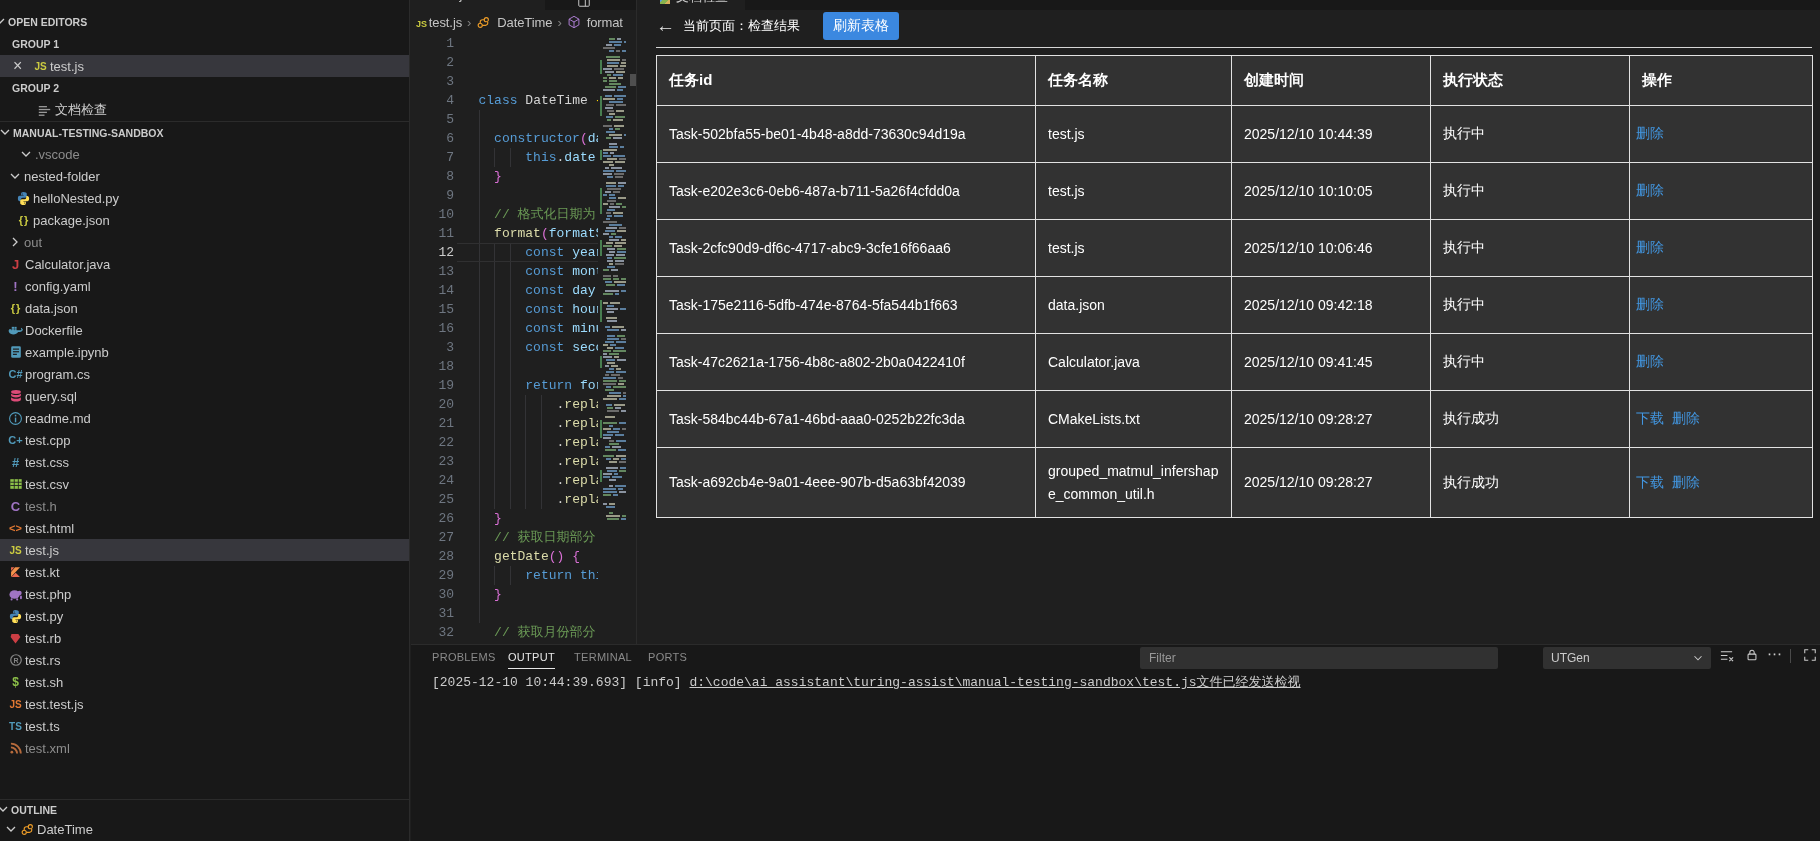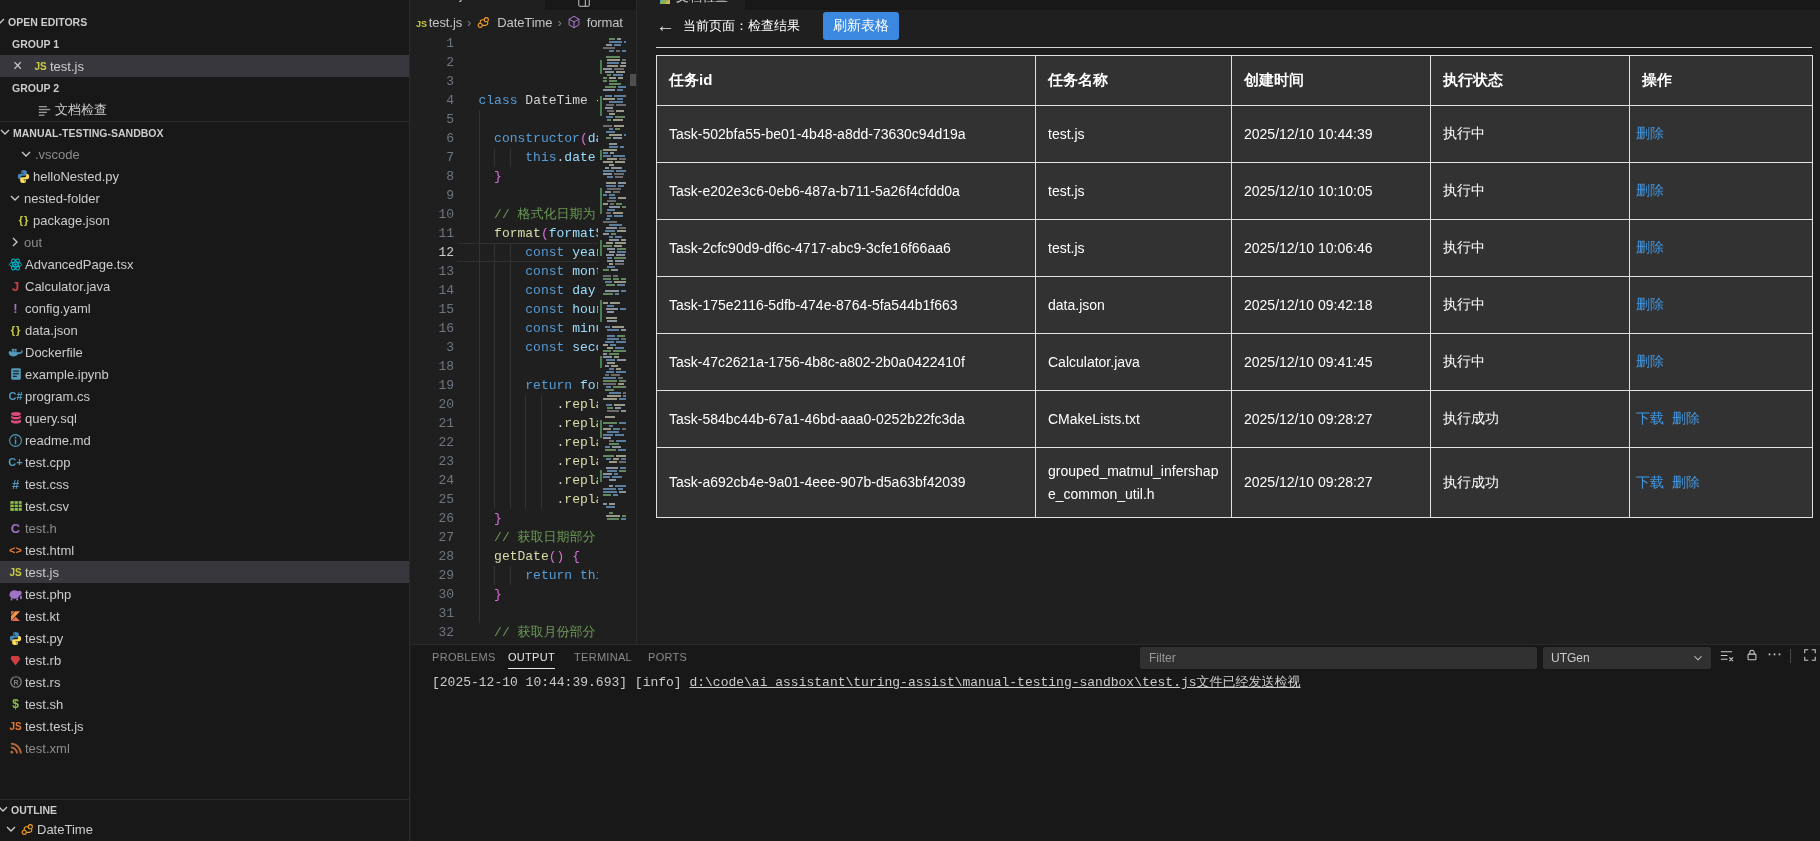--- a/index.html
+++ b/index.html
@@ -54,21 +54,21 @@
 .lk { color:#4296e0; margin-right:4px; }
 
 
 #panel { position:absolute; left:411px; top:644px; width:1409px; height:197px; background:#181818;
   border-top:1px solid #2b2b2b; color:#cccccc; }
 #ptabs span { position:absolute; top:6px; font-size:11px; letter-spacing:0.3px; color:#8a8a8a; }
 #ptabs .active { color:#e7e7e7; border-bottom:1px solid #e7e7e7; padding-bottom:5px; }
 #plog { position:absolute; left:21px; top:28px; font-family:"Liberation Mono",monospace; font-size:13px;
   color:#cccccc; white-space:pre; }
 #plog u { text-decoration:underline; }
-#pfilter { position:absolute; left:729px; top:2px; width:397px; height:22px; background:#313131; border-radius:2px;
+#pfilter { position:absolute; left:729px; top:2px; width:358px; height:22px; background:#313131; border-radius:2px;
   font-size:12px; color:#989898; display:flex; align-items:center; padding-left:9px; }
 #psel { position:absolute; left:1132px; top:2px; width:168px; height:22px; background:#313131; border-radius:2px;
   font-size:12px; color:#cccccc; display:flex; align-items:center; padding-left:8px; }
 #psel svg { position:absolute; right:6px; }
 .picon { position:absolute; top:3px; color:#cccccc; }
 </style></head>
 <body>
 
 <div id="sidebar">
   <div style="height:11px"></div>
@@ -104,59 +104,46 @@
           <path d="M4 6l4 4 4-4"></path>
         </svg></span>
       <span style="margin-left:0px">MANUAL-TESTING-SANDBOX</span>
     </div>
   <div class="row" style="padding-left:18px">
       <svg class="chev" viewBox="0 0 16 16" width="16" height="16" fill="none" stroke="#cccccc" stroke-width="1.3">
         <path d="M4 6l4 4 4-4"></path>
       </svg>
       <span class="lbl" style="color:#8c8c8c">.vscode</span>
     </div>
-<div class="row" style="padding-left:16px">
-      <span class="fi">
-        <svg viewBox="0 0 16 16" width="15" height="15">
-          <path d="M8 1c-2 0-2.6.9-2.6 1.9V4.6h2.7v.5H3.9C2.8 5.1 2 5.9 2 7.9c0 2 .8 2.9 1.9 2.9h1.2V9.2c0-1.2 1-2.1 2.1-2.1h2.6c.9 0 1.7-.8 1.7-1.7V2.9C11.5 1.9 10 1 8 1zM6.7 2.6a.6.6 0 110 1.2.6.6 0 010-1.2z" fill="#4584b6"></path>
-          <path d="M8 15c2 0 2.6-.9 2.6-1.9v-1.7H7.9v-.5h4.2c1.1 0 1.9-.8 1.9-2.8s-.8-2.9-1.9-2.9h-1.2v1.6c0 1.2-1 2.1-2.1 2.1H6.2c-.9 0-1.7.8-1.7 1.7v2.5C4.5 14.1 6 15 8 15zm1.3-1.6a.6.6 0 110-1.2.6.6 0 010 1.2z" fill="#ffde57"></path>
-        </svg>
-      </span>
-      <span class="lbl">helloNested.py</span>
-    </div>
 <div class="row" style="padding-left:7px">
       <svg class="chev" viewBox="0 0 16 16" width="16" height="16" fill="none" stroke="#cccccc" stroke-width="1.3">
         <path d="M4 6l4 4 4-4"></path>
       </svg>
       <span class="lbl">nested-folder</span>
     </div>
 <div class="row" style="padding-left:16px">
       <span class="fi">
+        <svg viewBox="0 0 16 16" width="15" height="15">
+          <path d="M8 1c-2 0-2.6.9-2.6 1.9V4.6h2.7v.5H3.9C2.8 5.1 2 5.9 2 7.9c0 2 .8 2.9 1.9 2.9h1.2V9.2c0-1.2 1-2.1 2.1-2.1h2.6c.9 0 1.7-.8 1.7-1.7V2.9C11.5 1.9 10 1 8 1zM6.7 2.6a.6.6 0 110 1.2.6.6 0 010-1.2z" fill="#4584b6"></path>
+          <path d="M8 15c2 0 2.6-.9 2.6-1.9v-1.7H7.9v-.5h4.2c1.1 0 1.9-.8 1.9-2.8s-.8-2.9-1.9-2.9h-1.2v1.6c0 1.2-1 2.1-2.1 2.1H6.2c-.9 0-1.7.8-1.7 1.7v2.5C4.5 14.1 6 15 8 15zm1.3-1.6a.6.6 0 110-1.2.6.6 0 010 1.2z" fill="#ffde57"></path>
+        </svg>
+      </span>
+      <span class="lbl">helloNested.py</span>
+    </div>
+<div class="row" style="padding-left:16px">
+      <span class="fi">
         <b style="color:#cbcb41;font-size:11px;letter-spacing:0">{ }</b>
       </span>
       <span class="lbl">package.json</span>
     </div>
 <div class="row" style="padding-left:7px">
       <svg class="chev" viewBox="0 0 16 16" width="16" height="16" fill="none" stroke="#cccccc" stroke-width="1.3">
         <path d="M6 4l4 4-4 4"></path>
       </svg>
       <span class="lbl" style="color:#8c8c8c">out</span>
-    </div>
-<div class="row" style="padding-left:8px">
-      <span class="fi">
-        <svg viewBox="0 0 16 16" width="15" height="15">
-          <g fill="none" stroke="#00bcd4" stroke-width="1">
-            <ellipse cx="8" cy="8" rx="6.5" ry="2.6"></ellipse>
-            <ellipse cx="8" cy="8" rx="6.5" ry="2.6" transform="rotate(60 8 8)"></ellipse>
-            <ellipse cx="8" cy="8" rx="6.5" ry="2.6" transform="rotate(120 8 8)"></ellipse>
-          </g>
-          <circle cx="8" cy="8" r="1.3" fill="#00bcd4"></circle>
-        </svg>
-      </span>
-      <span class="lbl">AdvancedPage.tsx</span>
     </div>
 <div class="row" style="padding-left:8px">
       <span class="fi">
         <b style="color:#cc3e44;font-size:13px">J</b>
       </span>
       <span class="lbl">Calculator.java</span>
     </div>
 <div class="row" style="padding-left:8px">
       <span class="fi">
         <b style="color:#a074c4;font-size:13px">!</b>
@@ -255,42 +242,42 @@
       <span class="lbl">test.html</span>
     </div>
 <div class="row sel" style="padding-left:8px">
       <span class="fi">
         <b style="color:#cbcb41;font-size:10px">JS</b>
       </span>
       <span class="lbl">test.js</span>
     </div>
 <div class="row" style="padding-left:8px">
       <span class="fi">
+        <svg viewBox="0 0 16 16" width="13" height="13">
+          <path d="M2.5 1.5h4.2L2.5 6z" fill="#e8684f"></path>
+          <path d="M7.5 1.5h6L2.5 13.5v-6z" fill="#f4924a"></path>
+          <path d="M8.2 8.2l5.3 5.3H3z" fill="#e8684f"></path>
+        </svg>
+      </span>
+      <span class="lbl">test.kt</span>
+    </div>
+<div class="row" style="padding-left:8px">
+      <span class="fi">
         <svg viewBox="0 0 16 16" width="15" height="15" fill="#a074c4">
           <ellipse cx="7" cy="8" rx="5.5" ry="4.6"></ellipse>
           <circle cx="12.2" cy="6.4" r="2.4"></circle>
           <rect x="12.8" y="9" width="2" height="4" rx="1"></rect>
           <circle cx="3.8" cy="13.2" r="1.1"></circle>
           <circle cx="9.8" cy="13.2" r="1.1"></circle>
         </svg>
       </span>
       <span class="lbl">test.php</span>
     </div>
 <div class="row" style="padding-left:8px">
       <span class="fi">
-        <svg viewBox="0 0 16 16" width="13" height="13">
-          <path d="M2.5 1.5h4.2L2.5 6z" fill="#e8684f"></path>
-          <path d="M7.5 1.5h6L2.5 13.5v-6z" fill="#f4924a"></path>
-          <path d="M8.2 8.2l5.3 5.3H3z" fill="#e8684f"></path>
-        </svg>
-      </span>
-      <span class="lbl">test.kt</span>
-    </div>
-<div class="row" style="padding-left:8px">
-      <span class="fi">
         <svg viewBox="0 0 16 16" width="15" height="15">
           <path d="M8 1c-2 0-2.6.9-2.6 1.9V4.6h2.7v.5H3.9C2.8 5.1 2 5.9 2 7.9c0 2 .8 2.9 1.9 2.9h1.2V9.2c0-1.2 1-2.1 2.1-2.1h2.6c.9 0 1.7-.8 1.7-1.7V2.9C11.5 1.9 10 1 8 1zM6.7 2.6a.6.6 0 110 1.2.6.6 0 010-1.2z" fill="#4584b6"></path>
           <path d="M8 15c2 0 2.6-.9 2.6-1.9v-1.7H7.9v-.5h4.2c1.1 0 1.9-.8 1.9-2.8s-.8-2.9-1.9-2.9h-1.2v1.6c0 1.2-1 2.1-2.1 2.1H6.2c-.9 0-1.7.8-1.7 1.7v2.5C4.5 14.1 6 15 8 15zm1.3-1.6a.6.6 0 110-1.2.6.6 0 010 1.2z" fill="#ffde57"></path>
         </svg>
       </span>
       <span class="lbl">test.py</span>
     </div>
 <div class="row" style="">
       <span class="fi">
         <svg viewBox="0 0 16 16" width="13" height="13">
@@ -312,20 +299,26 @@
       <span class="fi">
         <b style="color:#8dc149;font-size:12px">$</b>
       </span>
       <span class="lbl">test.sh</span>
     </div>
 <div class="row" style="padding-left:8px">
       <span class="fi">
         <b style="color:#e37933;font-size:10px">JS</b>
       </span>
       <span class="lbl">test.test.js</span>
+    </div>
+<div class="row" style="padding-left:8px">
+      <span class="fi">
+        <b style="color:#519aba;font-size:10px">TS</b>
+      </span>
+      <span class="lbl">test.ts</span>
     </div>
 <div class="row" style="padding-left:8px">
       <span class="fi">
         <svg viewBox="0 0 16 16" width="13" height="13" fill="#b56a3c">
           <circle cx="3.5" cy="12.5" r="1.7"></circle>
           <path d="M2 7.2A7 7 0 018.8 14h2.4A9.3 9.3 0 002 4.8zM2 2.4V0h0a14 14 0 0114 14h-2.4A11.6 11.6 0 002 2.4z" transform="scale(.95) translate(.5 1)"></path>
         </svg>
       </span>
       <span class="lbl" style="color:#8c8c8c">test.xml</span>
     </div>

